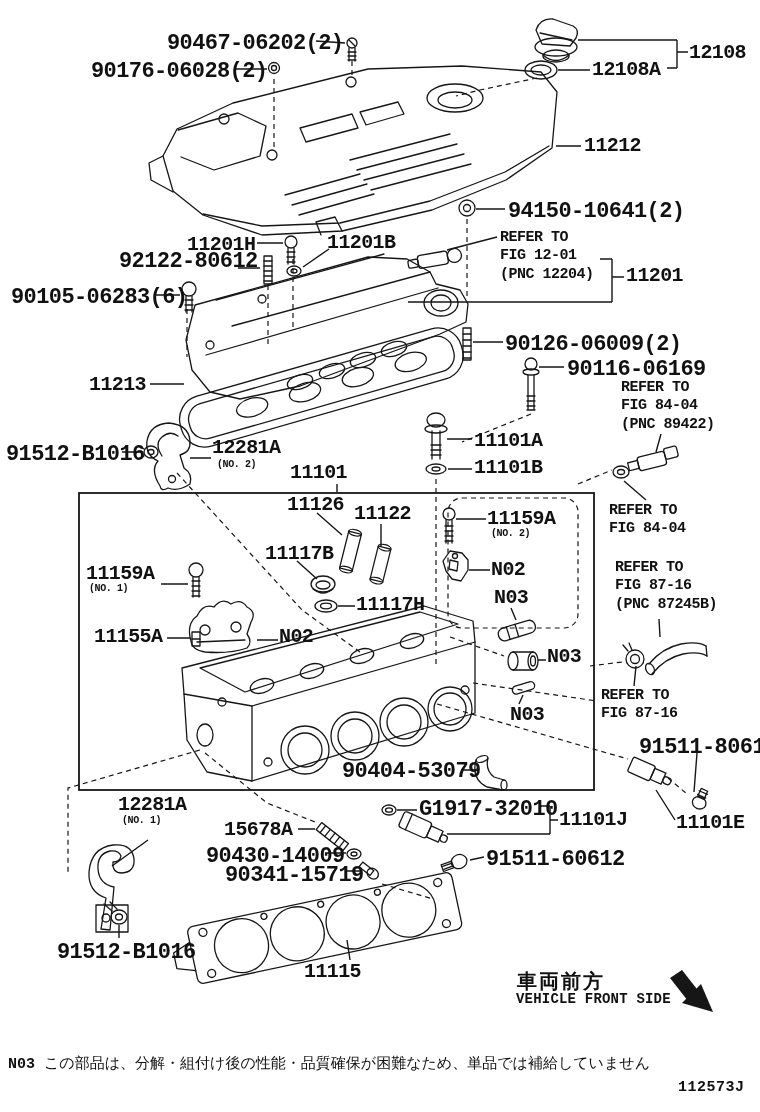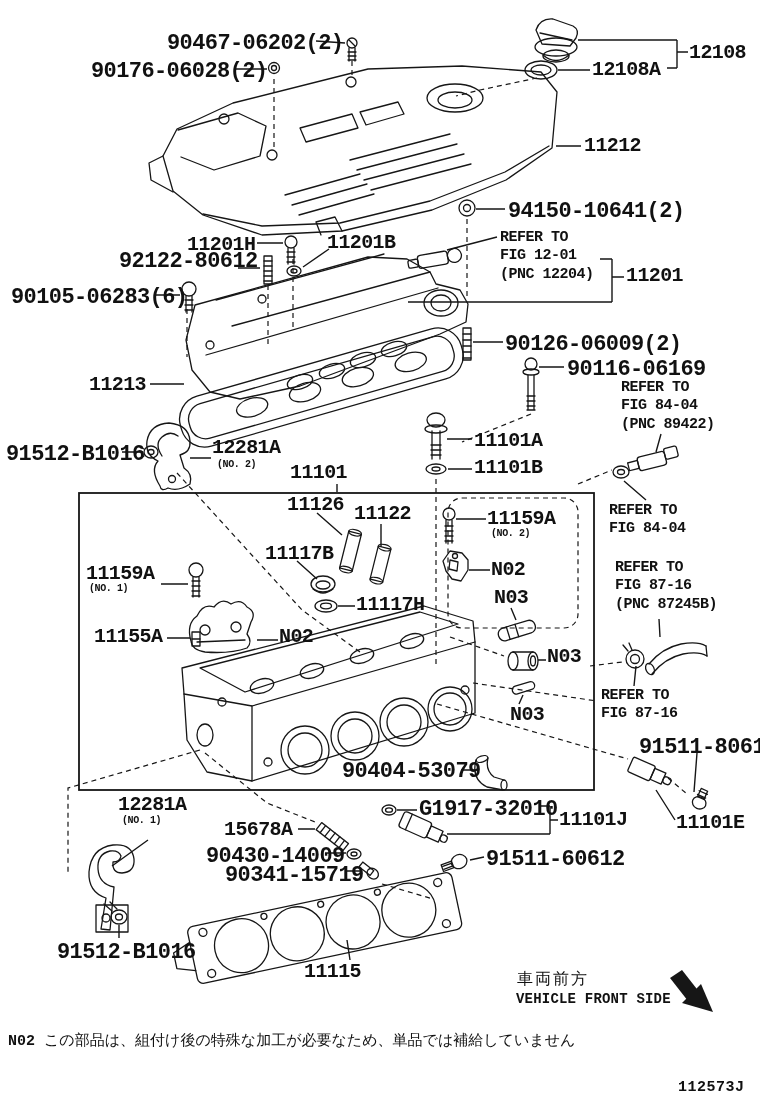--- a/index.html
+++ b/index.html
@@ -9,21 +9,21 @@
   .art{stroke:#161616;fill:none;stroke-width:1.3;stroke-linecap:round;stroke-linejoin:round}
   .ld{stroke:#161616;fill:none;stroke-width:1.4}
   .dl{stroke:#161616;fill:none;stroke-width:1.2;stroke-dasharray:5 4}
   .bx{stroke:#161616;fill:none;stroke-width:1.8}
   .fill{fill:#161616;stroke:none}
   .lbl{position:absolute;white-space:nowrap;font-weight:bold;line-height:1.05}
   .pn{font-size:22px;letter-spacing:-0.6px}
   .big{font-size:20px;letter-spacing:-0.6px}
   .small{font-size:10px;letter-spacing:-0.4px}
   .refer{font-size:15px;line-height:1.22;white-space:pre-line;letter-spacing:-0.5px}
-  .jp{font-size:16px;font-family:"Liberation Sans",sans-serif;font-weight:normal;letter-spacing:2px}
+  .jp{font-size:20px;font-family:"Liberation Sans",sans-serif;font-weight:bold;letter-spacing:2px}
   .en{font-size:14px;letter-spacing:0.2px}
   .note{position:absolute;font-size:15px;font-family:"Liberation Sans",sans-serif;white-space:nowrap;color:#111}
   .note b{font-family:"Liberation Mono",monospace;font-size:15px;margin-right:9px}
   .code{font-size:15px;letter-spacing:0.5px}
 </style>
 </head>
 <body>
 
 <div class="stage">
 
@@ -410,18 +410,18 @@
   <div class="lbl big" style="left:224px;top:819px">15678A</div>
   <div class="lbl pn" style="left:206px;top:845px">90430-14009</div>
   <div class="lbl pn" style="left:225px;top:864px">90341-15719</div>
   <div class="lbl pn" style="left:486px;top:848px">91511-60612</div>
   <div class="lbl pn" style="left:57px;top:941px">91512-B1016</div>
   <div class="lbl big" style="left:304px;top:961px">11115</div>
 
   <div class="lbl jp" style="left:517px;top:971px">車両前方</div>
   <div class="lbl en" style="left:516px;top:992px">VEHICLE FRONT SIDE</div>
 
-  <div class="note" style="left:8px;top:1031px">
-    <b>N02</b><span>この部品は、組付け後の特殊な加工が必要なため、単品では補給していません</span>
+  <div class="note" style="left:8px;top:1054px">
+    <b>N03</b><span>この部品は、分解・組付け後の性能・品質確保が困難なため、単品では補給していません</span>
   </div>
 
   <div class="lbl code" style="left:678px;top:1080px">112573J</div>
 </div>
 
 </body></html>

